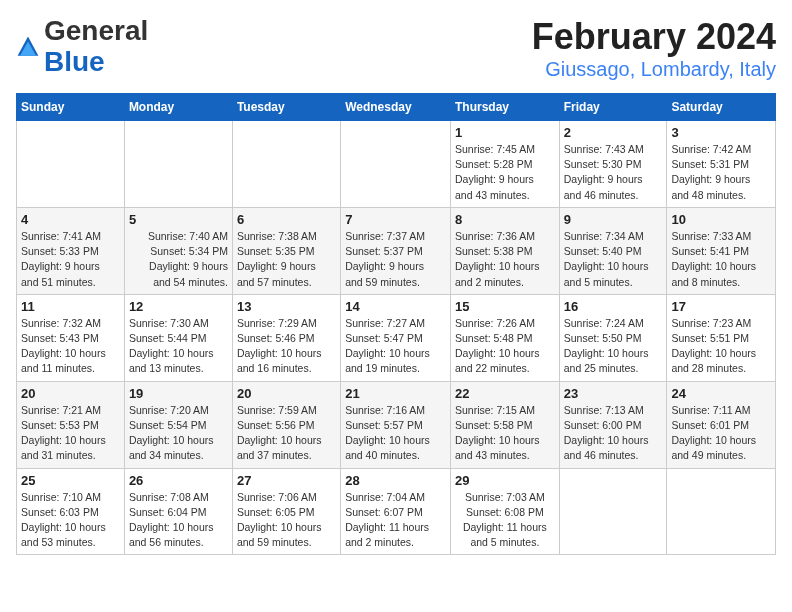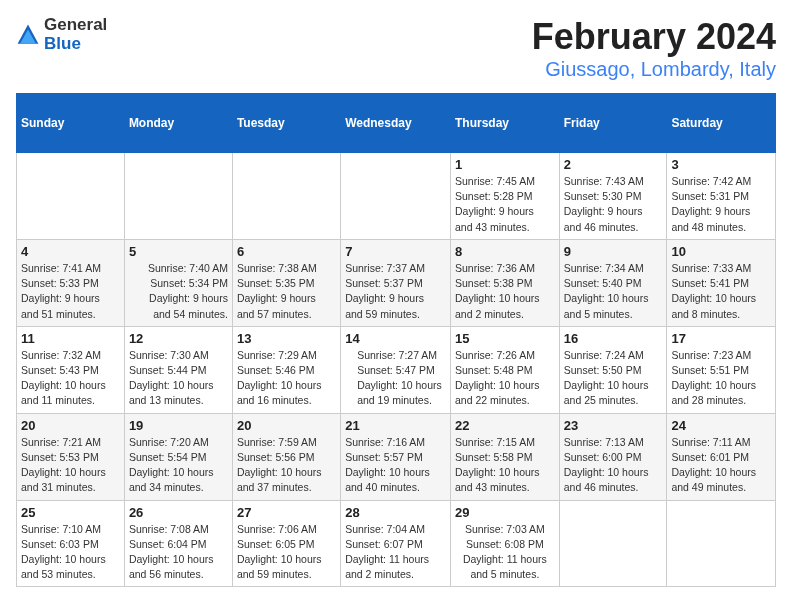--- a/index.html
+++ b/index.html
@@ -15,21 +15,21 @@
       justify-content: space-between;
       align-items: flex-start;
       margin-bottom: 12px;
     }
     .logo {
       display: flex;
       align-items: center;
       gap: 4px;
     }
     .logo-text {
-      font-size: 17px;
+      font-size: 28px;
       font-weight: bold;
       line-height: 1.1;
     }
     .logo-general { color: #333; }
     .logo-blue { color: #1565c0; }
     .logo-icon {
       width: 24px;
       height: 24px;
     }
     .title-block {
@@ -45,21 +45,21 @@
       color: #3b82f6;
     }
     .calendar-table {
       width: 100%;
       border-collapse: collapse;
       font-size: 11px;
     }
     .calendar-table th {
       background-color: #1565c0;
       color: #fff;
-      padding: 22px 4px;
+      padding: 6px 4px;
       text-align: left;
       font-size: 12px;
       font-weight: bold;
       border: 1px solid #1565c0;
     }
     .calendar-table td {
       border: 1px solid #ccc;
       vertical-align: top;
       padding: 4px;
       width: 113px;
@@ -213,21 +213,21 @@
         </td>
         <td>
           <span class="day-number">13</span>
           <div class="day-info" style="white-space: pre-line;">Sunrise: 7:29 AM
 Sunset: 5:46 PM
 Daylight: 10 hours
 and 16 minutes.</div>
         </td>
         <td>
           <span class="day-number">14</span>
-          <div class="day-info" style="white-space: pre-line; margin-left: 12px;">Sunrise: 7:27 AM
+          <div class="day-info" style="white-space: pre-line;">Sunrise: 7:27 AM
 Sunset: 5:47 PM
 Daylight: 10 hours
 and 19 minutes.</div>
         </td>
         <td>
           <span class="day-number">15</span>
           <div class="day-info" style="white-space: pre-line;">Sunrise: 7:26 AM
 Sunset: 5:48 PM
 Daylight: 10 hours
 and 22 minutes.</div>

